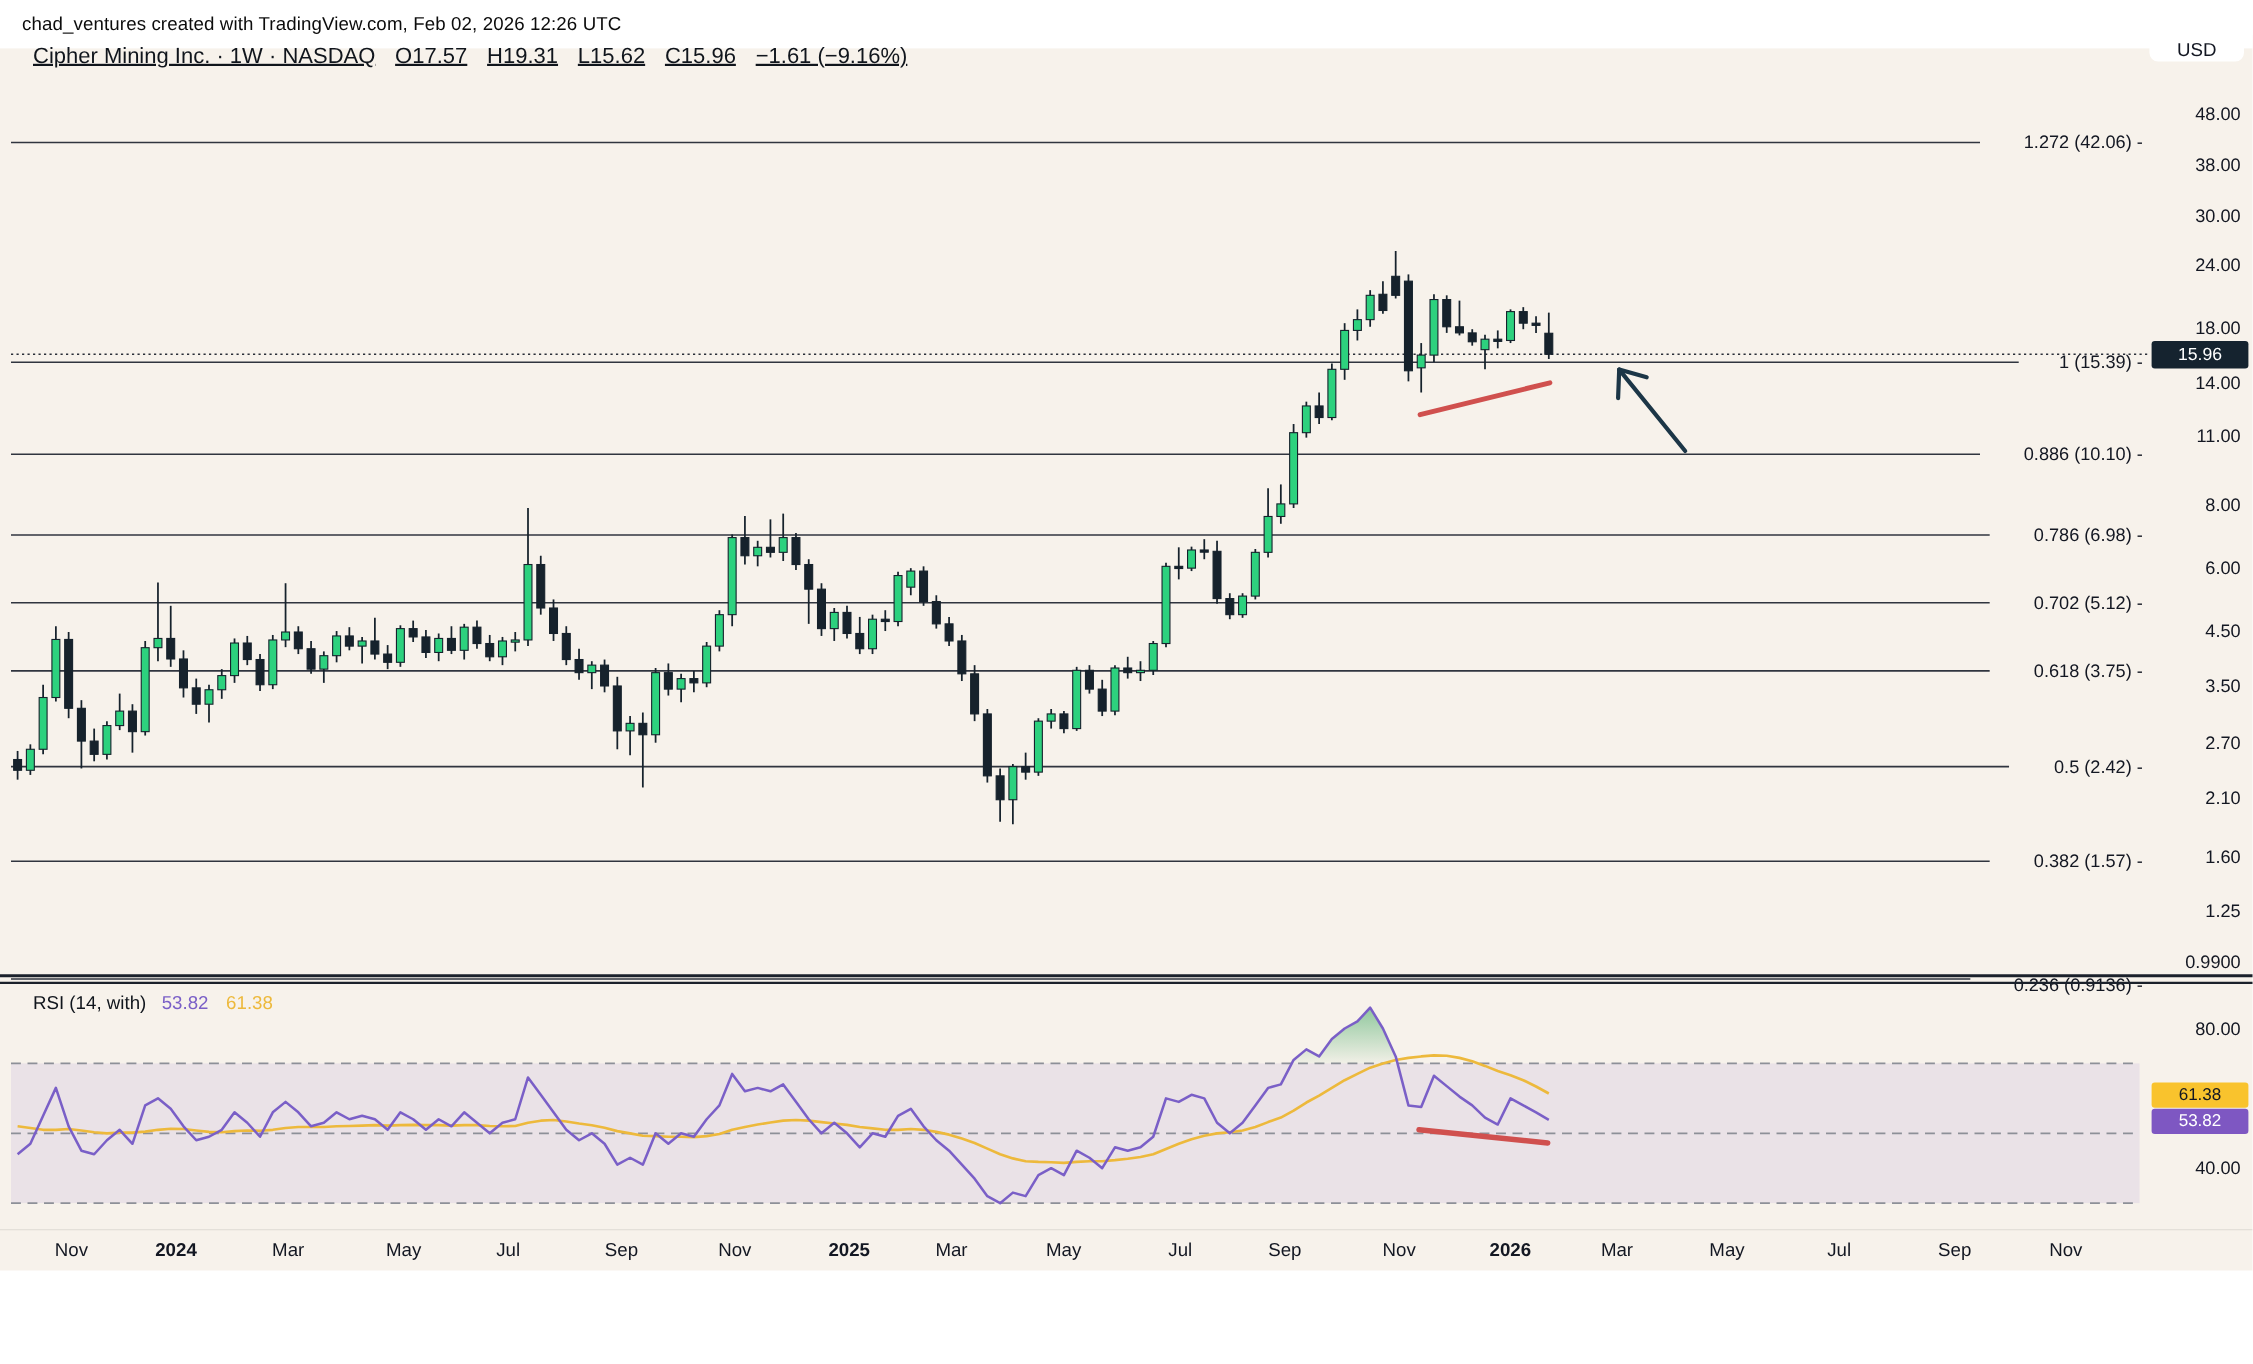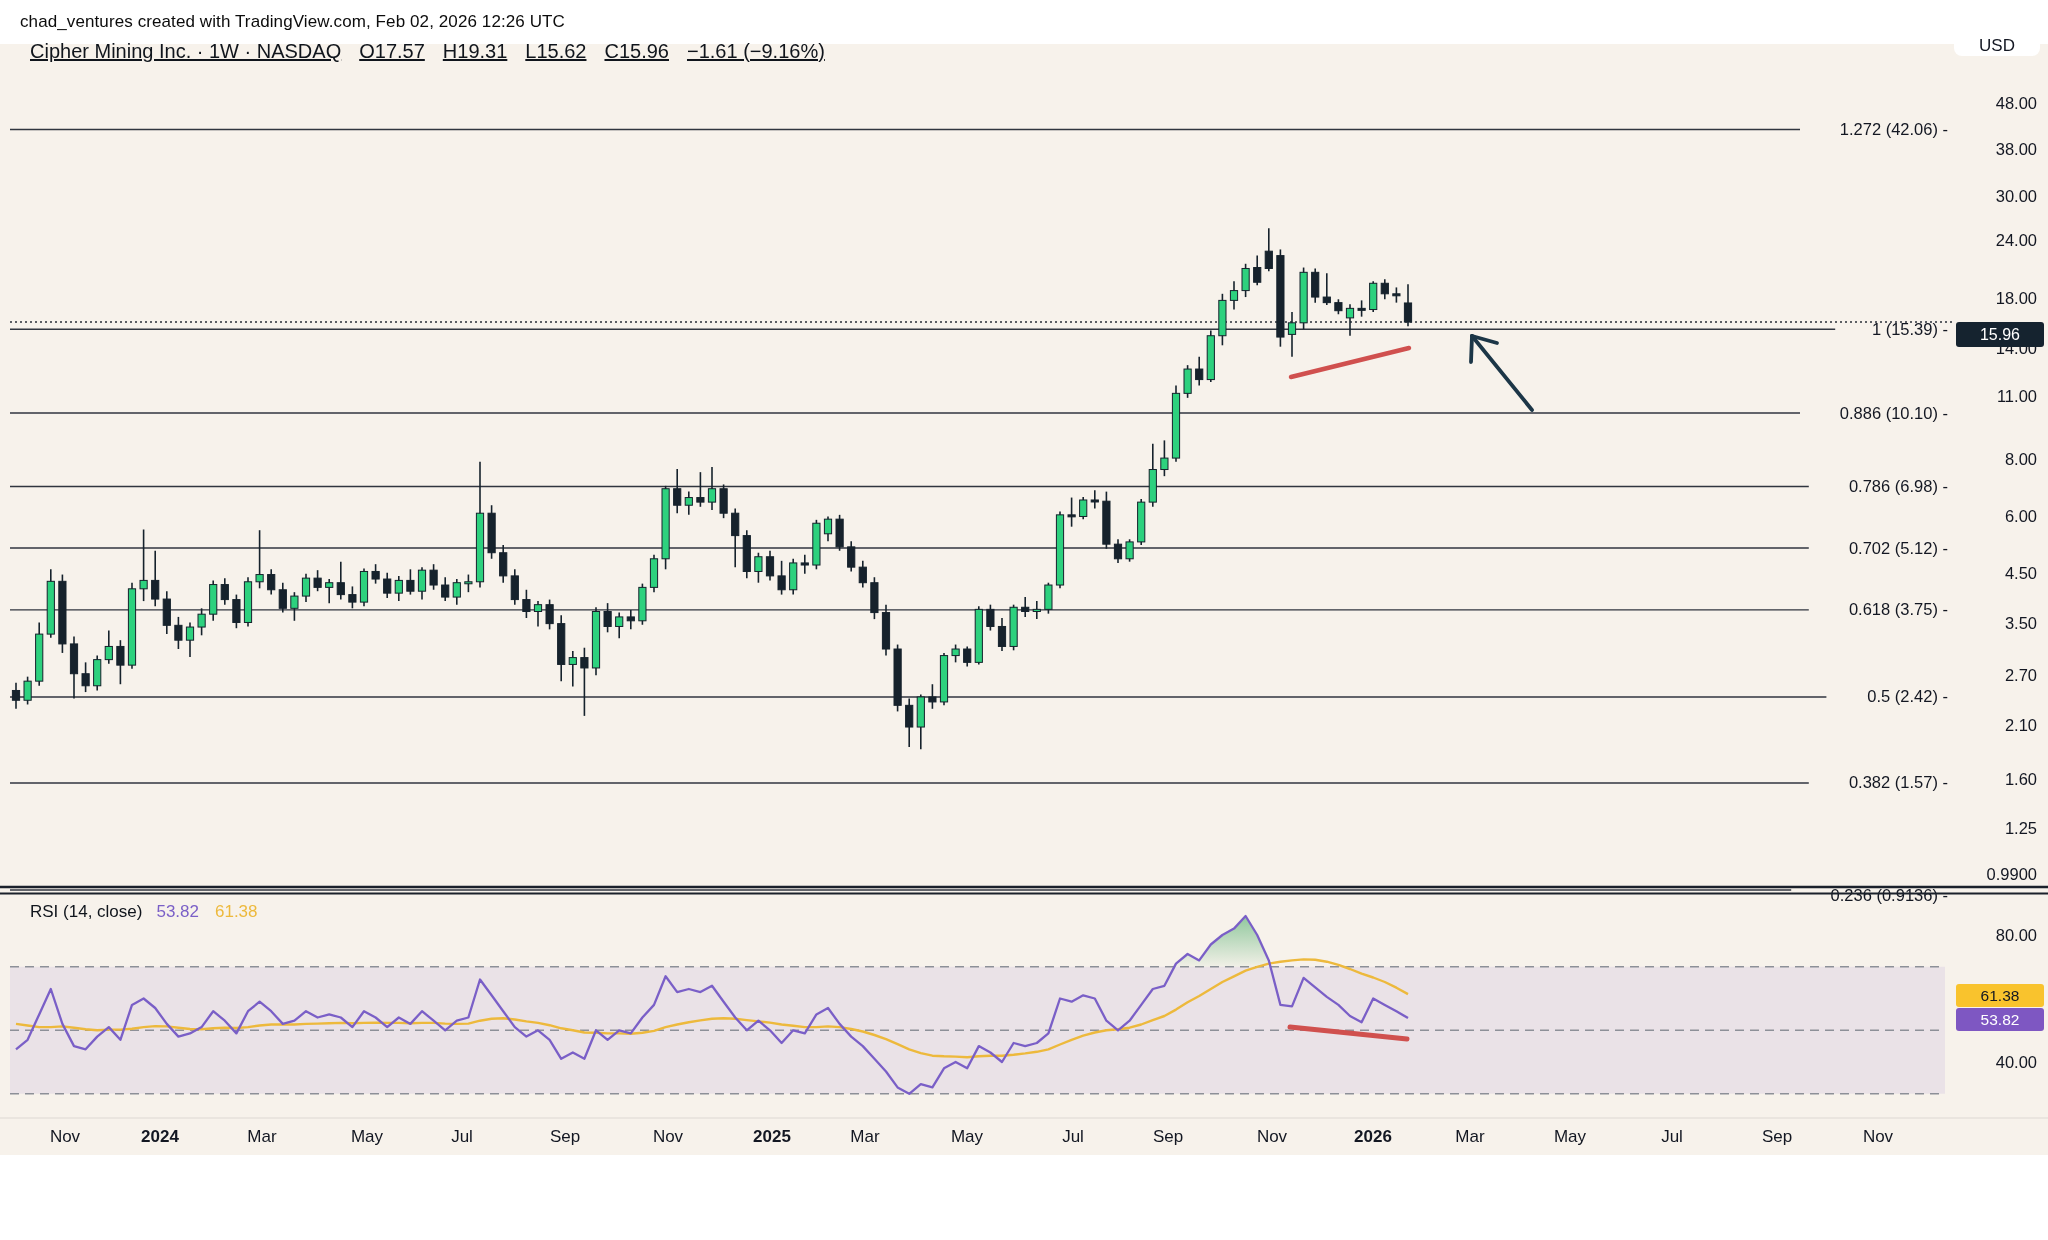--- a/index.html
+++ b/index.html
@@ -8,21 +8,21 @@
   #chart-svg{position:absolute;left:0;top:0;}
   .abs{position:absolute;}
   #attribution-bar{left:0;top:0;width:2048px;height:44px;background:#ffffff;display:flex;align-items:center;}
   #attribution-text{margin-left:20px;font-size:17px;color:#0c0c0c;letter-spacing:.1px;}
   #symbol-header{left:30px;top:40px;font-size:20px;color:#10151c;white-space:nowrap;text-decoration:underline;}
   #symbol-header span{margin-right:0;}
   .ohlc-seg{margin-left:18px;}
   #usd-button{left:1954px;top:36px;width:86px;height:20px;background:#ffffff;border-radius:8px;
     display:flex;align-items:center;justify-content:center;font-size:17px;color:#131722;}
   #price-badge{left:1956px;top:310px;width:88px;height:25px;background:#15232f;color:#ffffff;border-radius:3px;
-    display:flex;align-items:center;justify-content:center;font-size:16px;margin-top:12px;}
+    display:flex;align-items:center;justify-content:center;font-size:16px;}
   #rsi-header{left:30px;top:902px;font-size:17px;color:#10151c;white-space:nowrap;}
   #rsi-value{color:#7a5fc7;margin-left:14px;}
   #rsi-ma-value{color:#edb93c;margin-left:16px;}
   #rsi-ma-badge{left:1956px;top:984px;width:88px;height:23px;background:#f9c32d;color:#131722;border-radius:3px;
     display:flex;align-items:center;justify-content:center;font-size:15.5px;}
   #rsi-badge{left:1956px;top:1008px;width:88px;height:23px;background:#7e57c2;color:#ffffff;border-radius:3px;
     display:flex;align-items:center;justify-content:center;font-size:15.5px;}
   #footer{left:28px;top:1236px;display:flex;align-items:center;gap:28px;}
   #footer-text{font-size:28px;font-weight:bold;color:#11151c;letter-spacing:.2px;}
 </style>
@@ -370,21 +370,21 @@
 
   <div class="abs" id="symbol-header">
     <span>Cipher Mining Inc. · 1W · NASDAQ</span><span class="ohlc-seg">O17.57</span><span class="ohlc-seg">H19.31</span><span class="ohlc-seg">L15.62</span><span class="ohlc-seg">C15.96</span><span class="ohlc-seg">−1.61 (−9.16%)</span>
   </div>
 
   <div class="abs" id="usd-button">USD</div>
 
   <div class="abs" id="price-badge">15.96</div>
 
   <div class="abs" id="rsi-header">
-    <span>RSI (14, close)</span><span id="rsi-value">53.82</span><span id="rsi-ma-value">61.38</span>
+    <span>RSI (14, with)</span><span id="rsi-value">53.82</span><span id="rsi-ma-value">61.38</span>
   </div>
 
   <div class="abs" id="rsi-ma-badge">61.38</div>
   <div class="abs" id="rsi-badge">53.82</div>
 
   <div class="abs" id="footer">
     <svg width="46" height="40" viewBox="0 0 52 40">
       <path d="M2 7 h24 v10 h-12 v18 h-12 z" fill="#11151c"></path>
       <path d="M29 7 h21 l-14 28 h-11 l9.5 -18 h-5.5 z" fill="#11151c"></path>
     </svg>

